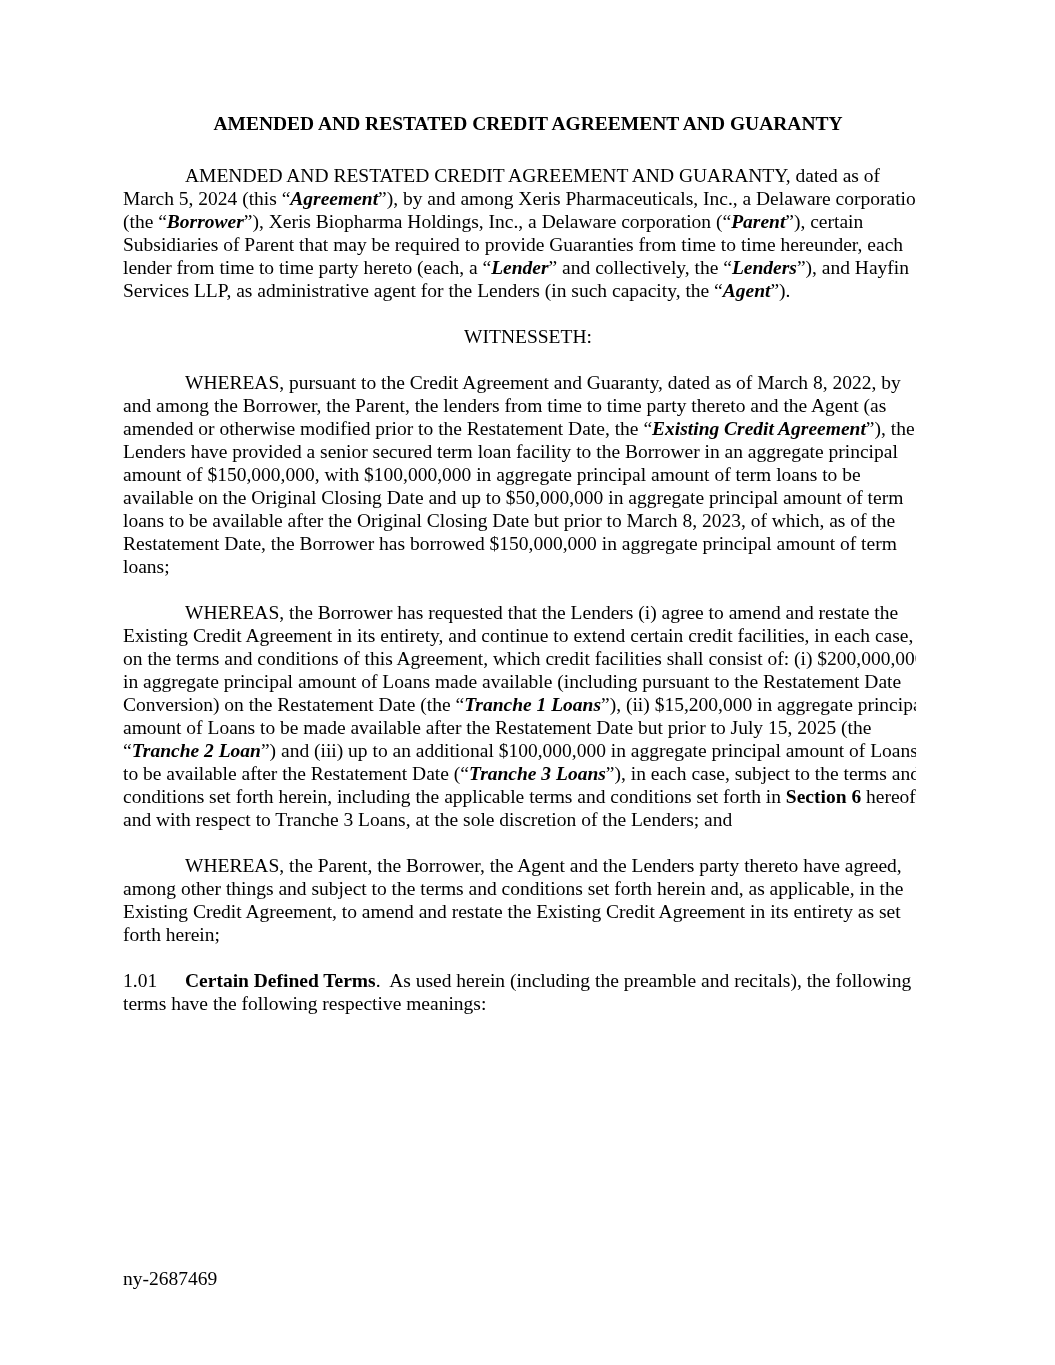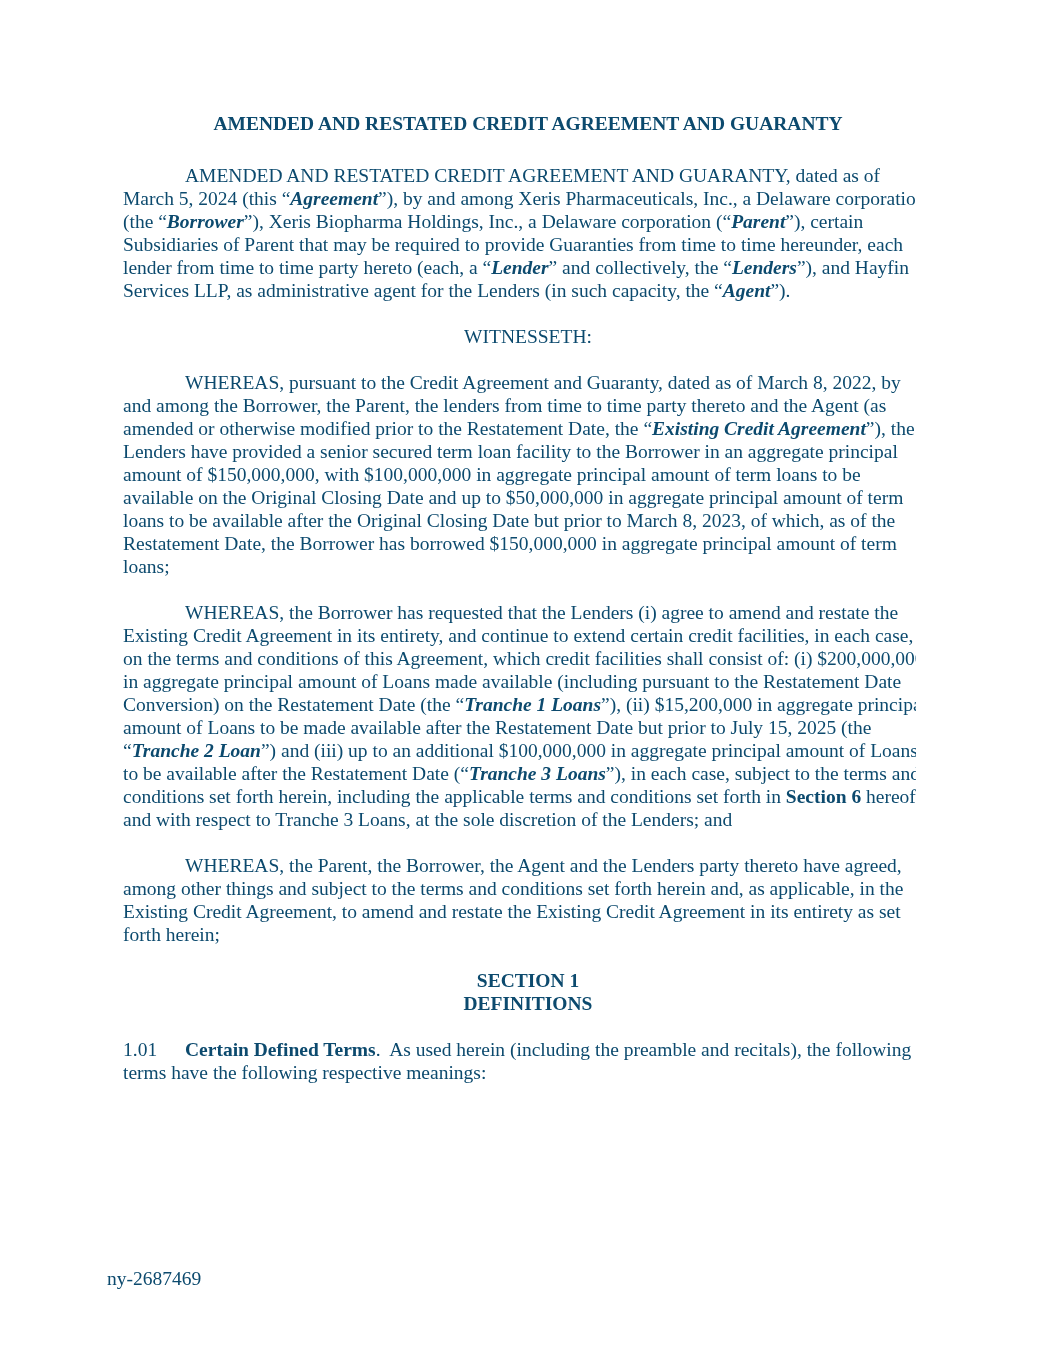--- a/index.html
+++ b/index.html
@@ -1,21 +1,21 @@
 <!DOCTYPE html>
 <html><head>
 <meta charset="utf-8">
 <style>
   html, body { margin: 0; padding: 0; background: #ffffff; }
   .page {
     position: relative;
     width: 916px;
     height: 1365px;
     background: #ffffff;
-    color: #0c4a6e;
+    color: #000000;
     font-family: "Liberation Serif", "DejaVu Serif", serif;
     font-size: 19.5px;
     line-height: 23px;
     overflow: hidden;
   }
   .content {
     position: absolute;
     left: 123px;
     top: 112px;
     width: 810px;
@@ -36,21 +36,21 @@
     text-align: center;
     font-weight: bold;
     margin: 23px 0;
   }
   .tab-num {
     display: inline-block;
     width: 62px;
   }
   .footer {
     position: absolute;
-    left: 107px;
+    left: 123px;
     top: 1267px;
     white-space: pre;
   }
 </style>
 </head>
 <body>
 
 <div class="page">
   <div class="content">
 
@@ -60,23 +60,19 @@
 
     <p class="para center">WITNESSETH:</p>
 
     <p class="para indent"><span>WHEREAS, pursuant to the Credit Agreement and Guaranty, dated as of March 8, 2022, by and among the Borrower, the Parent, the lenders from time to time party thereto and the Agent (as amended or otherwise modified prior to the Restatement Date, the “</span><span style="font-weight: bold; font-style: italic;">Existing Credit Agreement</span><span>”), the Lenders have provided a senior secured term loan facility to the Borrower in an aggregate principal amount of $150,000,000, with $100,000,000 in aggregate principal amount of term loans to be available on the Original Closing Date and up to $50,000,000 in aggregate principal amount of term loans to be available after the Original Closing Date but prior to March 8, 2023, of which, as of the Restatement Date, the Borrower has borrowed $150,000,000 in aggregate principal amount of term loans;</span></p>
 
     <p class="para indent"><span>WHEREAS, the Borrower has requested that the Lenders (i) agree to amend and restate the Existing Credit Agreement in its entirety, and continue to extend certain credit facilities, in each case, on the terms and conditions of this Agreement, which credit facilities shall consist of: (i) $200,000,000 in aggregate principal amount of Loans made available (including pursuant to the Restatement Date Conversion) on the Restatement Date (the “</span><span style="font-weight: bold; font-style: italic;">Tranche 1 Loans</span><span>”), (ii) $15,200,000 in aggregate principal amount of Loans to be made available after the Restatement Date but prior to July 15, 2025 (the “</span><span style="font-weight: bold; font-style: italic;">Tranche 2 Loan</span><span>”) and (iii) up to an additional $100,000,000 in aggregate principal amount of Loans to be available after the Restatement Date (“</span><span style="font-weight: bold; font-style: italic;">Tranche 3 Loans</span><span>”), in each case, subject to the terms and conditions set forth herein, including the applicable terms and conditions set forth in </span><span style="font-weight: bold;">Section 6</span><span> hereof, and with respect to Tranche 3 Loans, at the sole discretion of the Lenders; and</span></p>
 
     <p class="para indent"><span>WHEREAS, the Parent, the Borrower, the Agent and the Lenders party thereto have agreed, among other things and subject to the terms and conditions set forth herein and, as applicable, in the Existing Credit Agreement, to amend and restate the Existing Credit Agreement in its entirety as set forth herein;</span></p>
 
 
-    <div class="heading">
-      <div>SECTION 1</div>
-      <div>DEFINITIONS</div>
-    </div>
 
     <p class="para"><span class="tab-num" style="font-weight: normal;">1.01</span><span style="font-weight: bold;">Certain Defined Terms</span><span>.  As used herein (including the preamble and recitals), the following terms have the following respective meanings:</span></p>
 
   </div>
 
   <div class="footer">ny-2687469</div>
 </div>
 
 </body></html>

